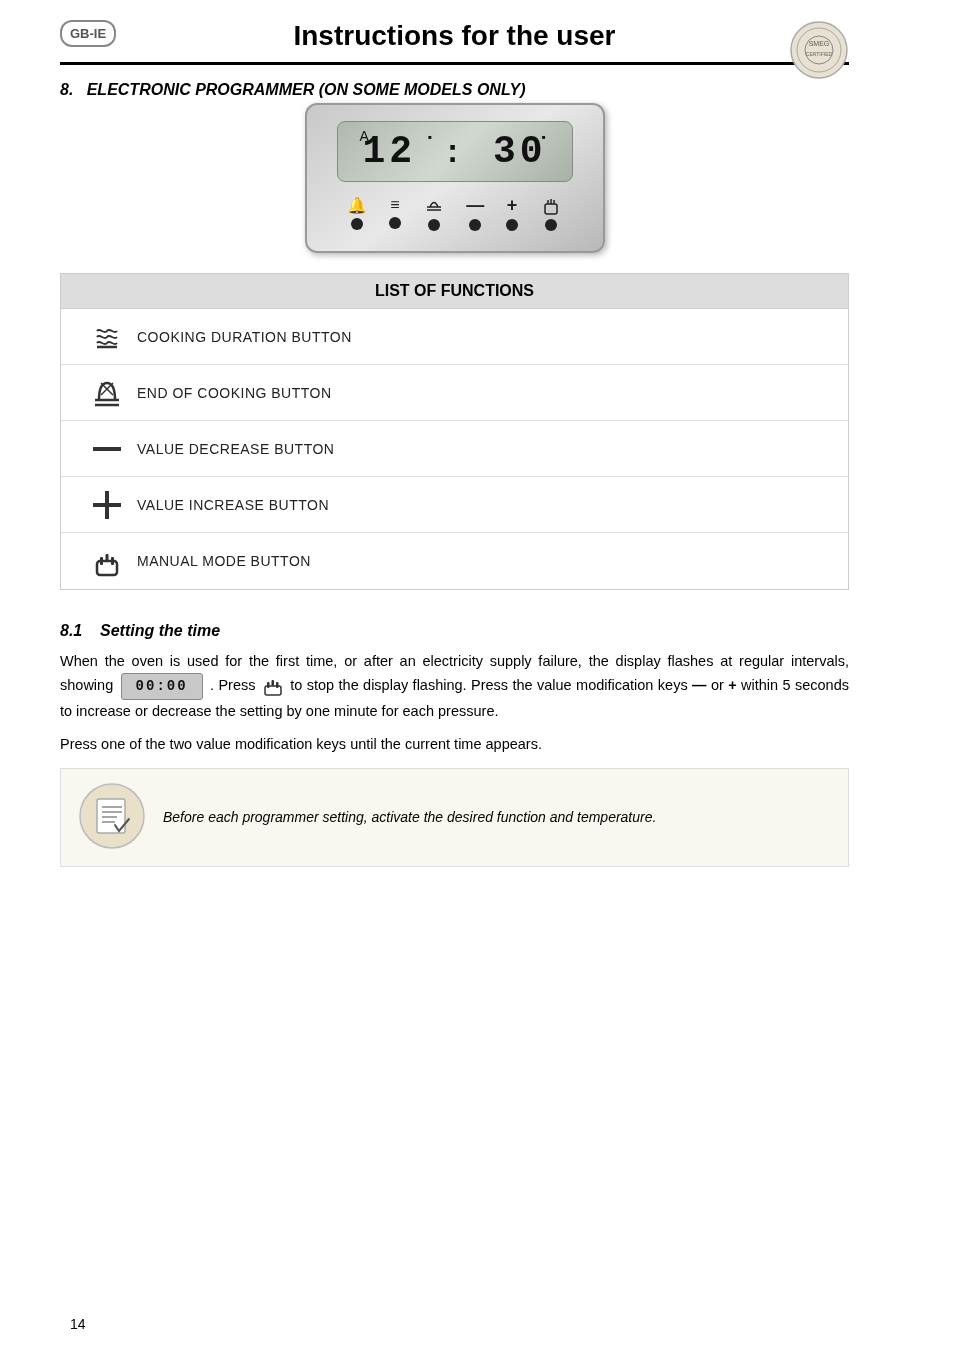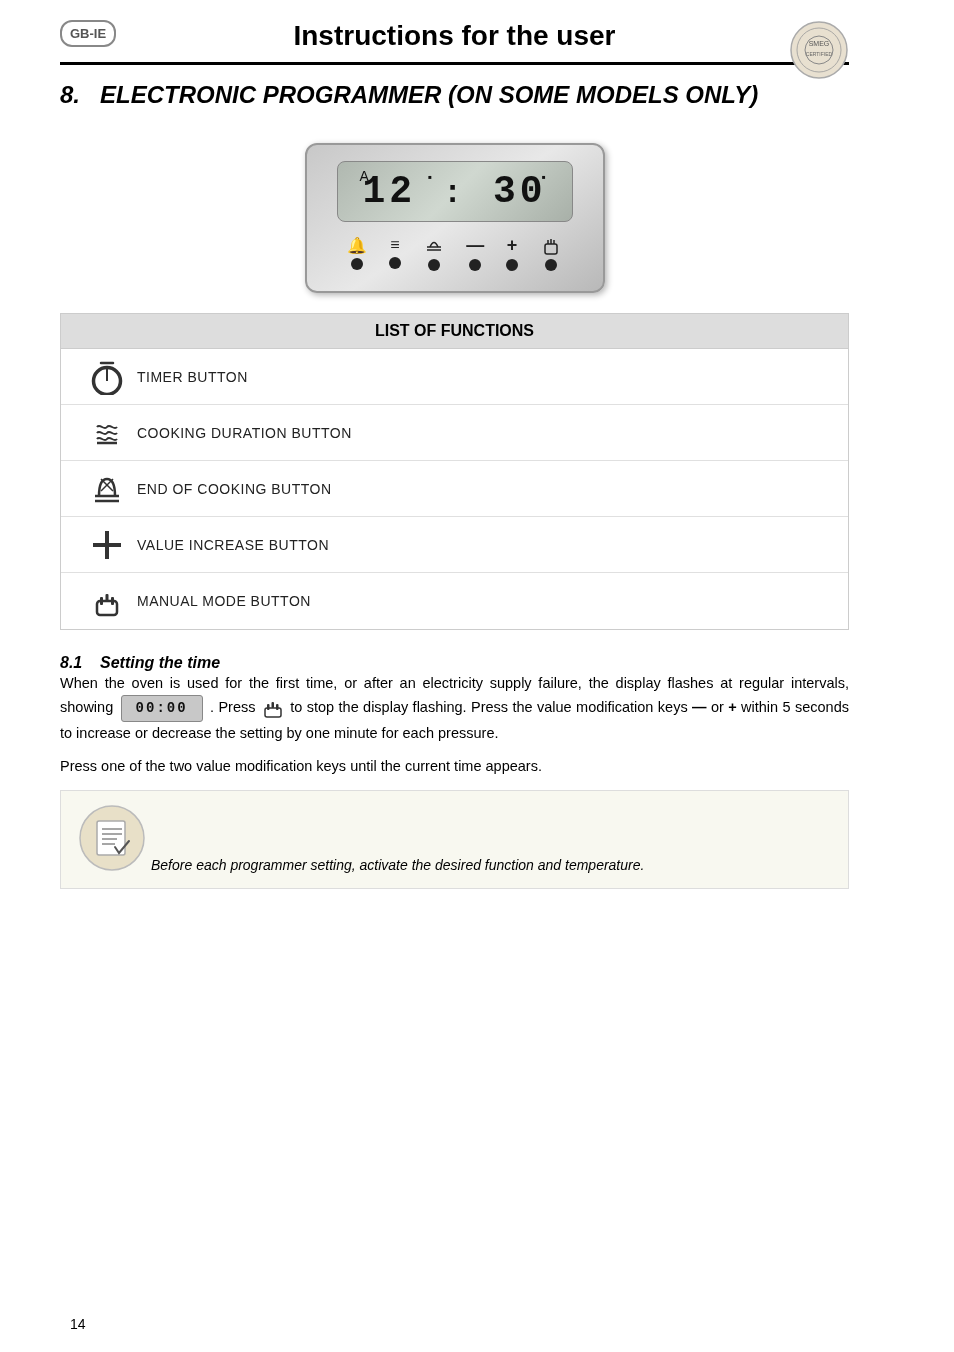--- a/index.html
+++ b/index.html
@@ -54,24 +54,24 @@
     }
 
     .header-logo-right {
       position: absolute;
       right: 0;
       top: 0;
     }
 
     
     .section-heading {
-      font-size: 24px;
+      font-size: 16px;
       font-weight: bold;
       font-style: italic;
-      margin-bottom: 34px;
+      margin-bottom: 4px;
       text-align: left;
     }
 
     
     .display-panel {
       display: flex;
       justify-content: center;
       margin-bottom: 20px;
     }
 
@@ -148,21 +148,21 @@
       width: 12px;
       height: 12px;
       background: #222;
       border-radius: 50%;
     }
 
     
     .functions-section {
       border: 1px solid #ccc;
       background: #f0f0f0;
-      margin-bottom: 24px;
+      margin-bottom: 32px;
     }
 
     .functions-header {
       background: #ddd;
       text-align: center;
       font-weight: bold;
       font-size: 16px;
       padding: 8px;
       border-bottom: 1px solid #ccc;
     }
@@ -192,33 +192,34 @@
       font-size: 14px;
       color: #222;
       letter-spacing: 0.5px;
     }
 
     
     .subsection-title {
       font-size: 16px;
       font-weight: bold;
       font-style: italic;
+      margin-bottom: 10px;
     }
 
     .body-text {
       font-size: 14.5px;
       line-height: 1.6;
       text-align: justify;
       margin-bottom: 10px;
     }
 
     .note-box {
       display: flex;
-      align-items: flex-end;
-      gap: 4px;
+      align-items: center;
+      gap: 16px;
       background: #f8f8f0;
       border: 1px solid #ddd;
       padding: 12px 16px;
       margin-top: 12px;
     }
 
     .note-icon {
       flex-shrink: 0;
       width: 70px;
     }
@@ -340,32 +341,20 @@
           </svg>
           <div class="panel-dot"></div>
         </div>
       </div>
     </div>
   </div>
 
   <div class="functions-section">
     <div class="functions-header">LIST OF FUNCTIONS</div>
 
-    <div class="function-row">
-      <div class="func-icon">
-        <svg width="36" height="36" viewBox="0 0 36 36">
-          <path d="M18 8 a14 14 0 1 0 14 14" fill="none" stroke="#333" stroke-width="2.5"></path>
-          <path d="M18 8 a14 14 0 0 1 14 14" fill="none" stroke="#333" stroke-width="2.5"></path>
-          <circle cx="18" cy="22" r="13" fill="none" stroke="#333" stroke-width="2.5"></circle>
-          <path d="M12 4 L24 4" stroke="#333" stroke-width="2.5" stroke-linecap="round"></path>
-          <line x1="18" y1="10" x2="18" y2="22" stroke="#333" stroke-width="2"></line>
-        </svg>
-      </div>
-      <span class="func-label">TIMER BUTTON</span>
-    </div>
 
     <div class="function-row">
       <div class="func-icon">
         <svg width="36" height="36" viewBox="0 0 36 36">
 
           <path d="M8 28 L28 28" stroke="#333" stroke-width="2.5"></path>
           <path d="M8 24 C11 20, 15 28, 18 24 C21 20, 25 28, 28 24" fill="none" stroke="#333" stroke-width="2"></path>
           <path d="M8 18 C11 14, 15 22, 18 18 C21 14, 25 22, 28 18" fill="none" stroke="#333" stroke-width="2"></path>
           <path d="M8 12 C11 8, 15 16, 18 12 C21 8, 25 16, 28 12" fill="none" stroke="#333" stroke-width="2"></path>
         </svg>
@@ -379,20 +368,28 @@
           <line x1="6" y1="30" x2="30" y2="30" stroke="#333" stroke-width="2.5"></line>
           <line x1="6" y1="25" x2="30" y2="25" stroke="#333" stroke-width="2.5"></line>
           <path d="M10 25 C10 12, 14 8, 18 8 C22 8, 26 12, 26 25" fill="none" stroke="#333" stroke-width="2.5"></path>
           <line x1="12" y1="8" x2="24" y2="20" stroke="#333" stroke-width="1.5"></line>
           <line x1="24" y1="8" x2="12" y2="20" stroke="#333" stroke-width="1.5"></line>
         </svg>
       </div>
       <span class="func-label">END OF COOKING BUTTON</span>
     </div>
 
+    <div class="function-row">
+      <div class="func-icon">
+        <svg width="36" height="20" viewBox="0 0 36 20">
+          <rect x="4" y="8" width="28" height="4" fill="#333"></rect>
+        </svg>
+      </div>
+      <span class="func-label">VALUE DECREASE BUTTON</span>
+    </div>
 
     <div class="function-row">
       <div class="func-icon">
         <svg width="36" height="36" viewBox="0 0 36 36">
           <rect x="4" y="16" width="28" height="4" fill="#333"></rect>
           <rect x="16" y="4" width="4" height="28" fill="#333"></rect>
         </svg>
       </div>
       <span class="func-label">VALUE INCREASE BUTTON</span>
     </div>

